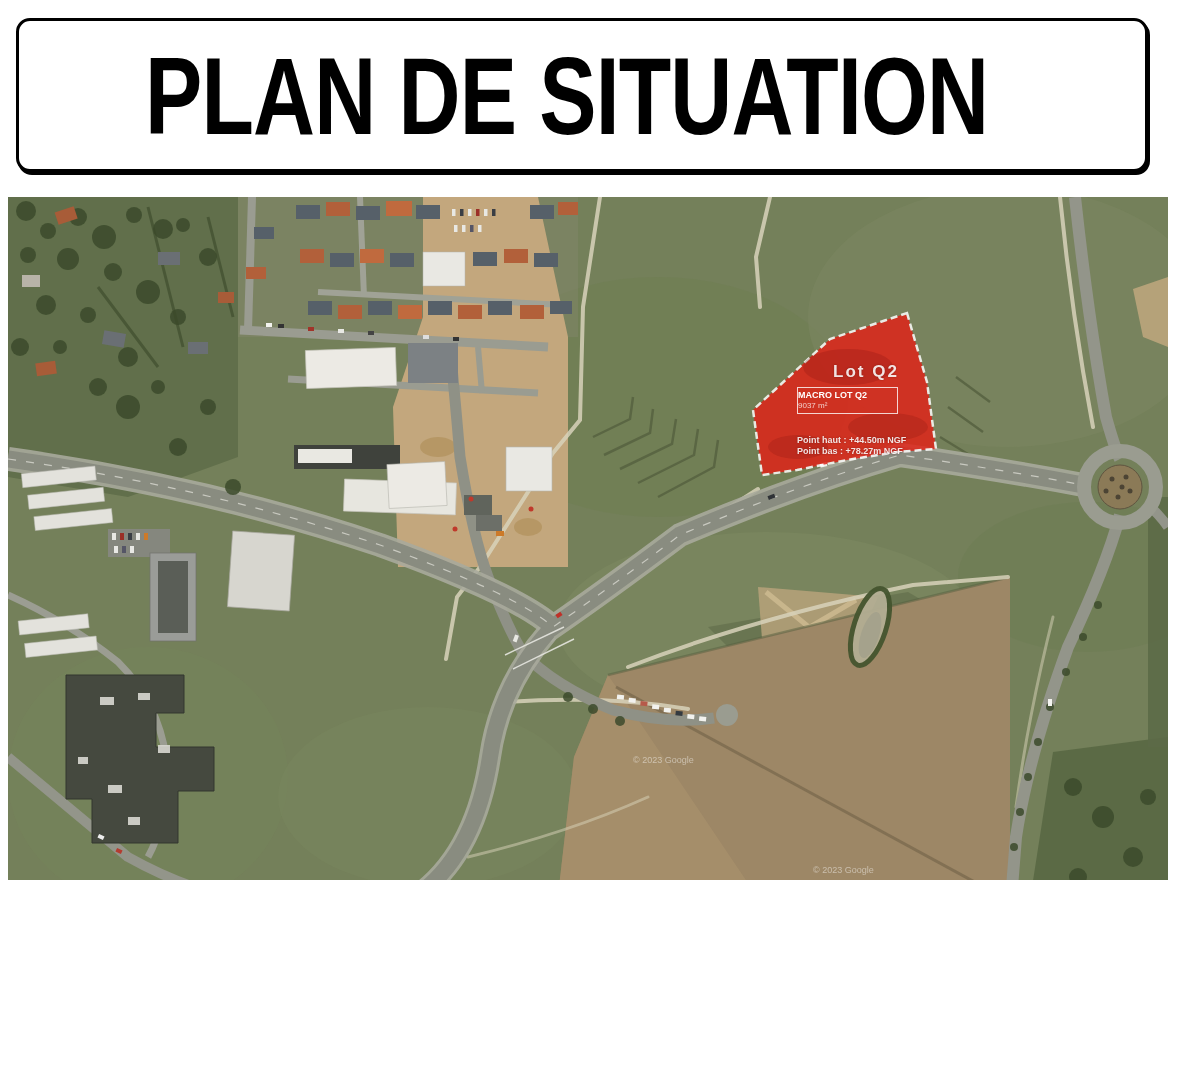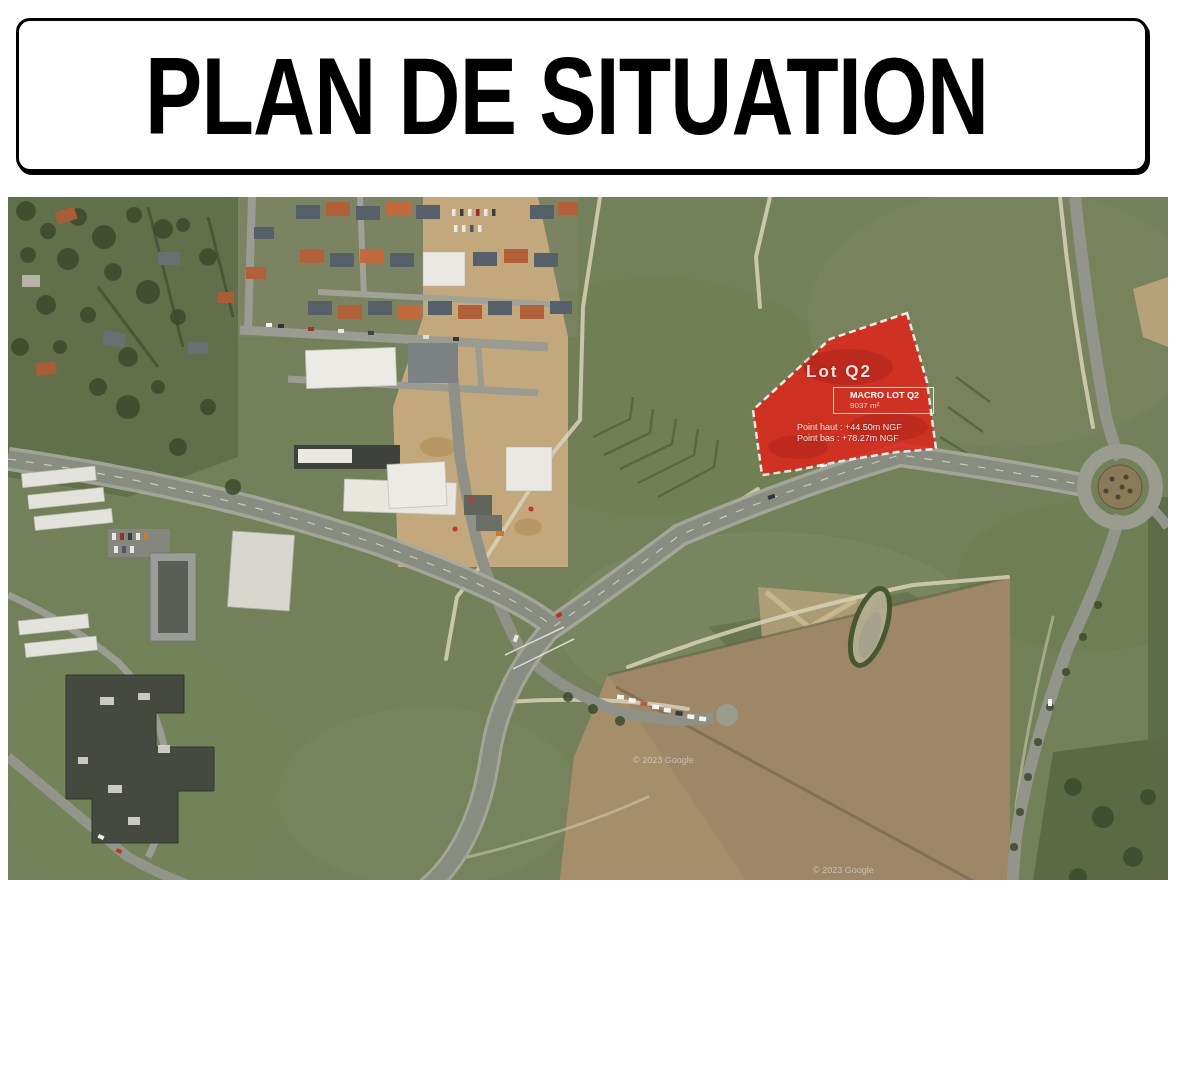--- a/index.html
+++ b/index.html
@@ -6,29 +6,29 @@
   .page{position:relative;width:1197px;height:880px;background:#ffffff;overflow:hidden;
         font-family:"Liberation Sans",sans-serif;}
   .title-box{position:absolute;left:16px;top:18px;width:1126px;height:148px;
              background:#fff;border:3px solid #000;border-radius:14px;
              box-shadow:2px 3px 0 0 #000;}
   .title-text{position:absolute;left:126px;top:0;height:148px;line-height:150px;
               font-size:110px;font-weight:bold;color:#000;white-space:nowrap;
               letter-spacing:-1px;transform:scaleX(.78);transform-origin:0 50%;}
   .map{position:absolute;left:8px;top:197px;width:1160px;height:716px;overflow:hidden;background:#74805a;}
   .map svg{display:block;}
-  .lot-label{position:absolute;left:798px;top:165px;width:120px;
+  .lot-label{position:absolute;left:798px;top:165px;width:120px;text-align:center;
              font-size:17px;font-weight:bold;color:rgba(255,255,255,.88);letter-spacing:2px;
              text-shadow:0 0 2px rgba(90,0,0,.5);}
   .lot-info{position:absolute;left:789px;top:190px;width:101px;border:1px solid rgba(255,255,255,.8);
-            padding:2px 16px;box-sizing:border-box;color:#fff;margin-left:36px;}
+            padding:2px 0;box-sizing:border-box;color:#fff;}
   .lot-info .macro{font-size:9px;font-weight:bold;line-height:11px;white-space:nowrap;}
   .lot-info .area{font-size:8px;line-height:10px;color:rgba(255,255,255,.75);}
-  .lot-elev{position:absolute;left:789px;top:225px;color:rgba(255,255,255,.88);
-            font-size:9px;font-weight:normal;line-height:11px;white-space:nowrap;
+  .lot-elev{position:absolute;left:789px;top:238px;color:rgba(255,255,255,.88);
+            font-size:9px;font-weight:bold;line-height:11px;white-space:nowrap;
             text-shadow:0 0 2px rgba(90,0,0,.5);}
   .tick{position:absolute;width:2px;height:13px;background:#000;}
   .tick1{left:133px;top:913px;}
   .tick2{left:1137px;top:913px;}
 </style>
 </head>
 <body>
 
 <div class="page">
 

